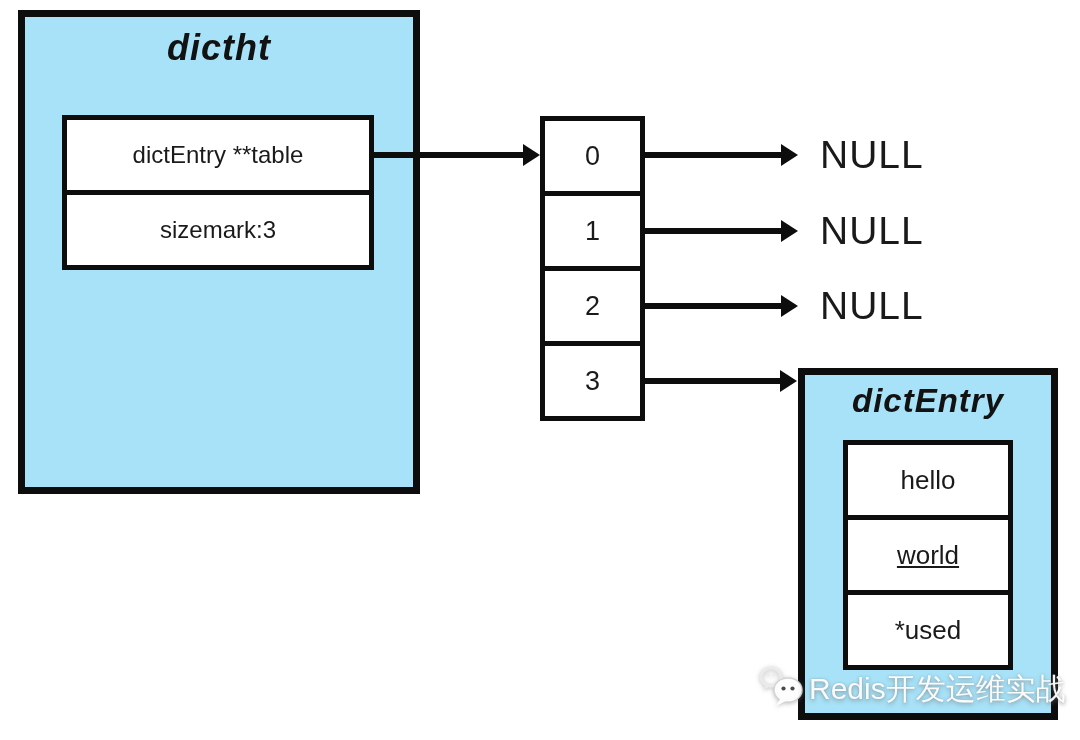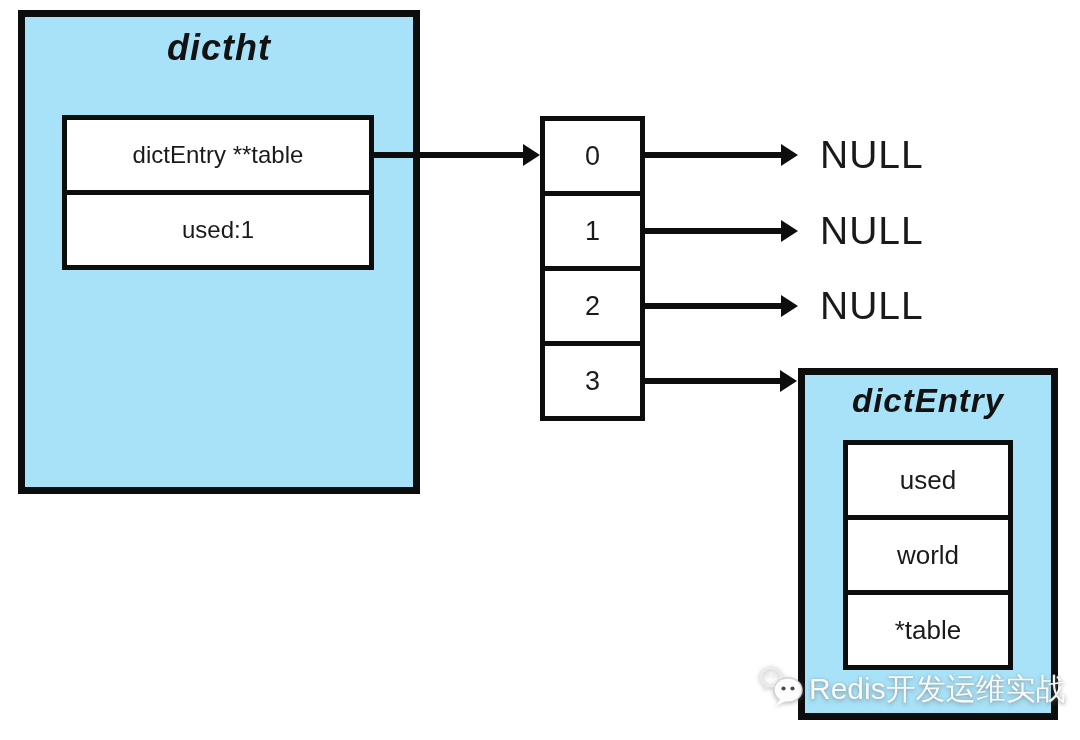--- a/index.html
+++ b/index.html
@@ -48,21 +48,21 @@
 <body>
 
 <div class="canvas">
 
   <div class="bluebox" style="left:18px; top:10px; width:402px; height:484px;">
     <div class="box-title" style="margin-top:10px; font-size:36px;">dictht</div>
   </div>
 
   <div class="wtable" style="left:62px; top:115px; width:312px;">
     <div class="wrow">dictEntry **table</div>
-    <div class="wrow">used:1</div>
+    <div class="wrow">sizemark:3</div>
   </div>
 
   <div class="harrow" style="left:372px; top:152px; width:151px;"></div>
 
   <div class="wtable" style="left:540px; top:116px; width:105px;">
     <div class="wrow cellnum">0</div>
     <div class="wrow cellnum">1</div>
     <div class="wrow cellnum">2</div>
     <div class="wrow cellnum">3</div>
   </div>
@@ -75,23 +75,23 @@
   <div class="null-label" style="left:820px; top:208px;">NULL</div>
   <div class="null-label" style="left:820px; top:283px;">NULL</div>
 
   <div class="harrow" style="left:645px; top:378px; width:135px;"></div>
 
   <div class="bluebox" style="left:798px; top:368px; width:260px; height:352px;">
     <div class="box-title" style="margin-top:7px; font-size:33px;">dictEntry</div>
   </div>
 
   <div class="wtable" style="left:843px; top:440px; width:170px;">
-    <div class="wrow" style="font-size:26px;">used</div>
-    <div class="wrow" style="font-size:26px;">world</div>
-    <div class="wrow" style="font-size:26px;">*table</div>
+    <div class="wrow" style="font-size:26px;">hello</div>
+    <div class="wrow" style="font-size:26px;text-decoration:underline;">world</div>
+    <div class="wrow" style="font-size:26px;">*used</div>
   </div>
 
   <div class="watermark">
     <span class="wm-iconwrap">
       <svg width="46" height="42" viewBox="0 0 46 42">
 
         <ellipse cx="13" cy="11" rx="10" ry="9" fill="none" stroke="rgba(235,235,235,0.95)" stroke-width="3"></ellipse>
         <path d="M8 18 L5 24 L13 20 Z" fill="rgba(235,235,235,0.95)"></path>
         <circle cx="10" cy="9" r="1.4" fill="rgba(235,235,235,0.95)"></circle>
         <circle cx="16" cy="9" r="1.4" fill="rgba(235,235,235,0.95)"></circle>

